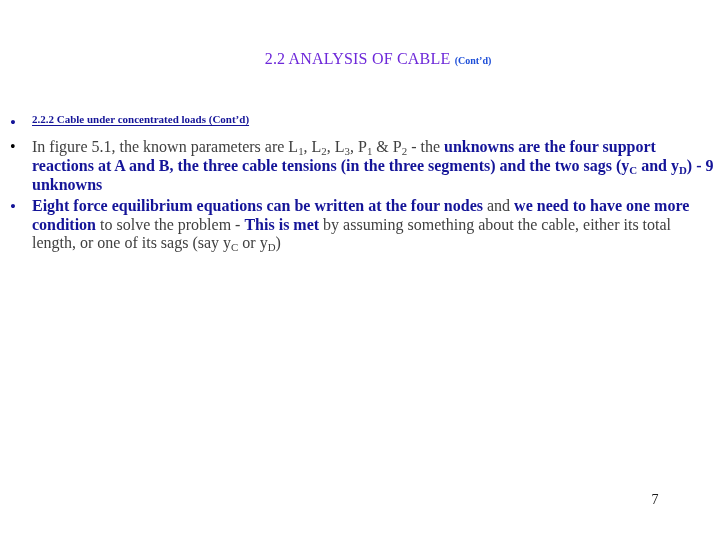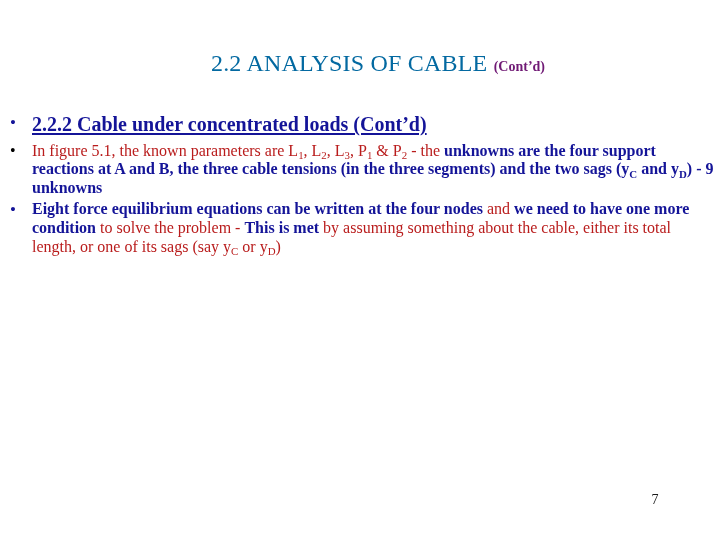--- a/index.html
+++ b/index.html
@@ -27,30 +27,30 @@
   .title-block {
     position: absolute;
     left: 0;
     top: 50px;
     width: 720px;
     text-align: center;
     line-height: 1.1;
   }
   .title-main {
     font-family: "Liberation Serif", "DejaVu Serif", serif;
-    font-size: 24px;
-    color: #0369a1;
+    font-size: 16px;
+    color: #6d28d9;
     letter-spacing: 0.2px;
     margin-left: 36px;
   }
   .title-cont {
     font-family: "Liberation Serif", "DejaVu Serif", serif;
-    font-size: 14px;
+    font-size: 10px;
     font-weight: bold;
-    color: #701a75;
+    color: #1d4ed8;
     letter-spacing: 0px;
   }
 
   
   .body-block {
     position: absolute;
     left: 10px;
     top: 113px;
     width: 706px;
   }
@@ -83,41 +83,41 @@
     color: #000000;
     font-size: 16px;
   }
 
   .btext {
     flex: 1 1 auto;
     line-height: 1.18;
   }
 
   .lvl1-text {
-    font-size: 20px;
+    font-size: 11px;
     font-weight: bold;
     color: #141498;
     text-decoration: underline;
     text-underline-offset: 2px;
   }
 
   .lvl2-text {
     font-size: 16px;
     color: #000000;
   }
 
   .em {
     font-weight: bold;
     color: #141498;
     text-underline-offset: 2px;
   }
 
   .plain {
     font-weight: normal;
-    color: #b91c1c;
+    color: #404040;
     text-decoration: none;
   }
 
   sub {
     font-size: 0.68em;
     vertical-align: baseline;
     position: relative;
     bottom: -0.28em;
   }
 

